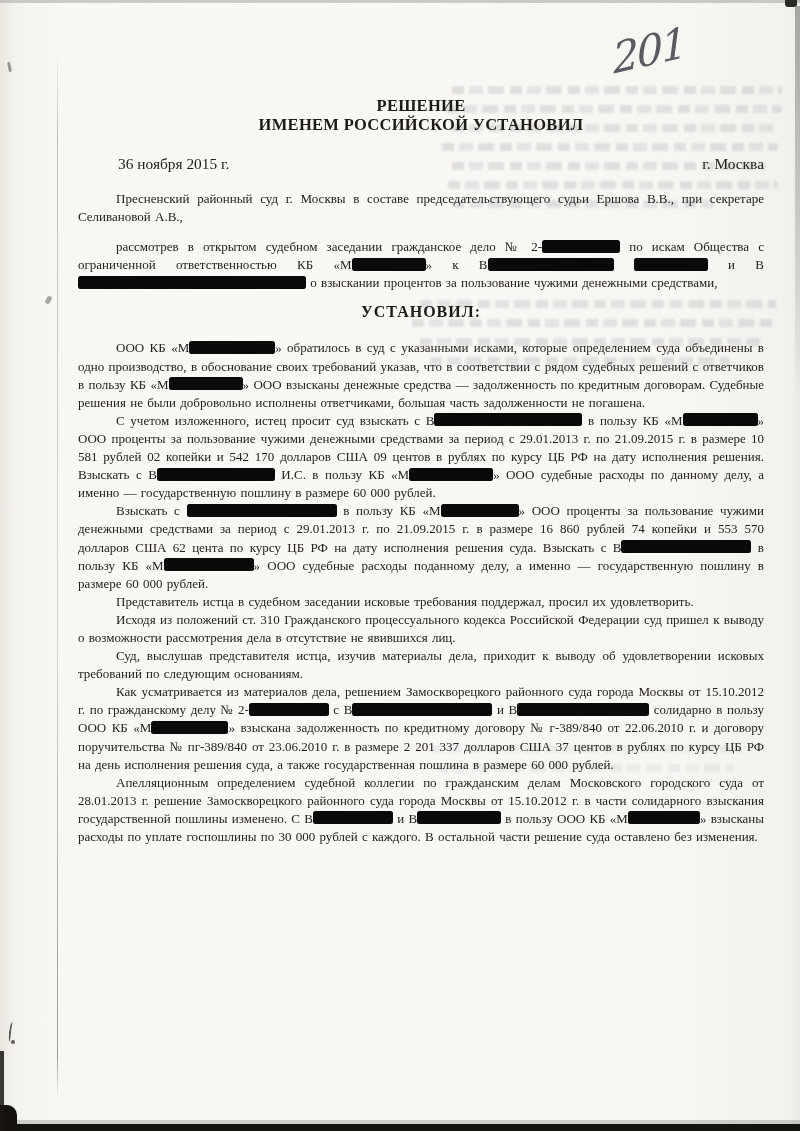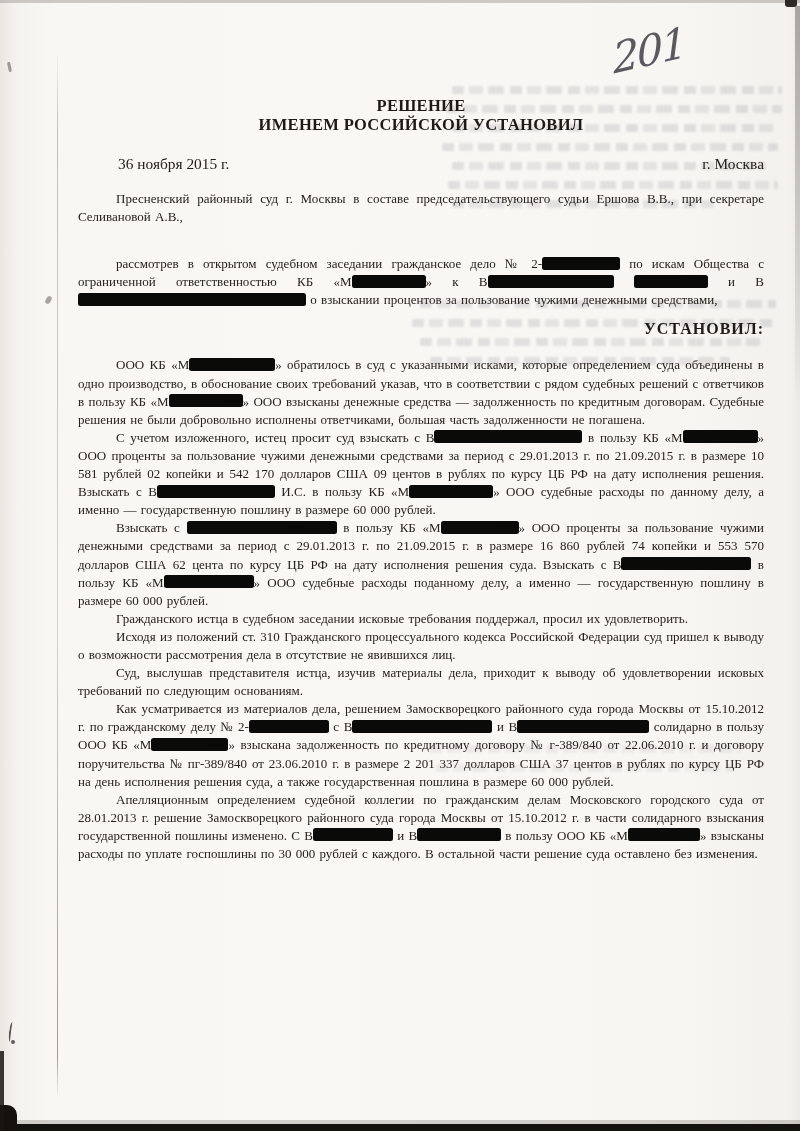--- a/index.html
+++ b/index.html
@@ -48,22 +48,22 @@
     position:absolute; left:612px; top:26px;
     font-family:"DejaVu Serif",serif; font-style:italic;
     font-size:42px; color:#45444d; transform:rotate(-13deg) skewX(-10deg);
     letter-spacing:-2px; opacity:.88;
   }
   .title-block { margin-top:96px; text-align:center; font-weight:bold; font-size:16.5px; line-height:19px; letter-spacing:.3px; color:#1e1b17; }
   .dateline { display:flex; justify-content:space-between; margin-top:21px; font-size:15.4px; }
   .dateline .date { margin-left:40px; }
   .para { margin:0; font-size:13px; line-height:18.1px; text-align:justify; text-indent:38px; word-spacing:1px; }
   .court-block { margin-top:17px; }
-  .case-block { margin-top:29px; }
-  .section-heading { margin:11px 0 18px 0; text-align:right; font-weight:bold; font-size:16px; letter-spacing:1px; color:#1e1b17; }
+  .case-block { margin-top:12px; }
+  .section-heading { margin:11px 0 18px 0; text-align:center; font-weight:bold; font-size:16px; letter-spacing:1px; color:#1e1b17; }
   .redact { display:inline-block; height:13px; border-radius:2.5px; background:#0a0a09; vertical-align:-1.5px; }
 </style>
 </head>
 <body>
 
 <div class="sheet">
 
   <div class="ghost" style="left:452px; top:86px; width:336px;">
     <div class="row" style="width:330px;"></div>
     <div class="row" style="width:336px; margin-left:-6px;"></div>
@@ -101,21 +101,21 @@
         <p class="para">Пресненский районный суд г. Москвы в составе председательствующего судьи Ершова В.В., при секретаре Селивановой А.В.,</p>
         <p class="para case-block">рассмотрев в открытом судебном заседании гражданское дело № 2-<span class="redact" style="width: 78px; background: rgb(10, 10, 9);"></span> по искам Общества с ограниченной ответственностью КБ «М<span class="redact" style="width: 74px; background: rgb(10, 10, 9);"></span>» к В<span class="redact" style="width: 126px; background: rgb(10, 10, 9);"></span> <span class="redact" style="width: 74px; background: rgb(10, 10, 9);"></span> и В<span class="redact" style="width: 228px; background: rgb(10, 10, 9);"></span> о взыскании процентов за пользование чужими денежными средствами,</p>
       </div>
 
     <div class="section-heading">УСТАНОВИЛ:</div>
 
     <div>
         <p class="para">ООО КБ «М<span class="redact" style="width: 86px; background: rgb(10, 10, 9);"></span>» обратилось в суд с указанными исками, которые определением суда объединены в одно производство, в обоснование своих требований указав, что в соответствии с рядом судебных решений с ответчиков в пользу КБ «М<span class="redact" style="width: 74px; background: rgb(10, 10, 9);"></span>» ООО взысканы денежные средства — задолженность по кредитным договорам. Судебные решения не были добровольно исполнены ответчиками, большая часть задолженности не погашена.</p>
         <p class="para">С учетом изложенного, истец просит суд взыскать с В<span class="redact" style="width: 148px; background: rgb(10, 10, 9);"></span> в пользу КБ «М<span class="redact" style="width: 75px; background: rgb(10, 10, 9);"></span>» ООО проценты за пользование чужими денежными средствами за период с 29.01.2013 г. по 21.09.2015 г. в размере 10 581 рублей 02 копейки и 542 170 долларов США 09 центов в рублях по курсу ЦБ РФ на дату исполнения решения. Взыскать с В<span class="redact" style="width: 118px; background: rgb(10, 10, 9);"></span> И.С. в пользу КБ «М<span class="redact" style="width: 84px; background: rgb(10, 10, 9);"></span>» ООО судебные расходы по данному делу, а именно — государственную пошлину в размере 60 000 рублей.</p>
         <p class="para">Взыскать с <span class="redact" style="width: 150px; background: rgb(10, 10, 9);"></span> в пользу КБ «М<span class="redact" style="width: 78px; background: rgb(10, 10, 9);"></span>» ООО проценты за пользование чужими денежными средствами за период с 29.01.2013 г. по 21.09.2015 г. в размере 16 860 рублей 74 копейки и 553 570 долларов США 62 цента по курсу ЦБ РФ на дату исполнения решения суда. Взыскать с В<span class="redact" style="width: 130px; background: rgb(10, 10, 9);"></span> в пользу КБ «М<span class="redact" style="width: 90px; background: rgb(10, 10, 9);"></span>» ООО судебные расходы поданному делу, а именно — государственную пошлину в размере 60 000 рублей.</p>
-        <p class="para">Гражданского истца в судебном заседании исковые требования поддержал, просил их удовлетворить.</p>
+        <p class="para">Представитель истца в судебном заседании исковые требования поддержал, просил их удовлетворить.</p>
         <p class="para">Исходя из положений ст. 310 Гражданского процессуального кодекса Российской Федерации суд пришел к выводу о возможности рассмотрения дела в отсутствие не явившихся лиц.</p>
         <p class="para">Суд, выслушав представителя истца, изучив материалы дела, приходит к выводу об удовлетворении исковых требований по следующим основаниям.</p>
         <p class="para">Как усматривается из материалов дела, решением Замоскворецкого районного суда города Москвы от 15.10.2012 г. по гражданскому делу № 2-<span class="redact" style="width: 80px; background: rgb(10, 10, 9);"></span> с В<span class="redact" style="width: 140px; background: rgb(10, 10, 9);"></span> и В<span class="redact" style="width: 132px; background: rgb(10, 10, 9);"></span> солидарно в пользу ООО КБ «М<span class="redact" style="width: 77px; background: rgb(10, 10, 9);"></span>» взыскана задолженность по кредитному договору № г-389/840 от 22.06.2010 г. и договору поручительства № пг-389/840 от 23.06.2010 г. в размере 2 201 337 долларов США 37 центов в рублях по курсу ЦБ РФ на день исполнения решения суда, а также государственная пошлина в размере 60 000 рублей.</p>
         <p class="para">Апелляционным определением судебной коллегии по гражданским делам Московского городского суда от 28.01.2013 г. решение Замоскворецкого районного суда города Москвы от 15.10.2012 г. в части солидарного взыскания государственной пошлины изменено. С В<span class="redact" style="width: 80px; background: rgb(10, 10, 9);"></span> и В<span class="redact" style="width: 84px; background: rgb(10, 10, 9);"></span> в пользу ООО КБ «М<span class="redact" style="width: 72px; background: rgb(10, 10, 9);"></span>» взысканы расходы по уплате госпошлины по 30 000 рублей с каждого. В остальной части решение суда оставлено без изменения.</p>
       </div>
   </div>
 
   <div class="edge-top"></div>
   <div class="corner-mark-tr"></div>
   <div class="edge-right"></div>

